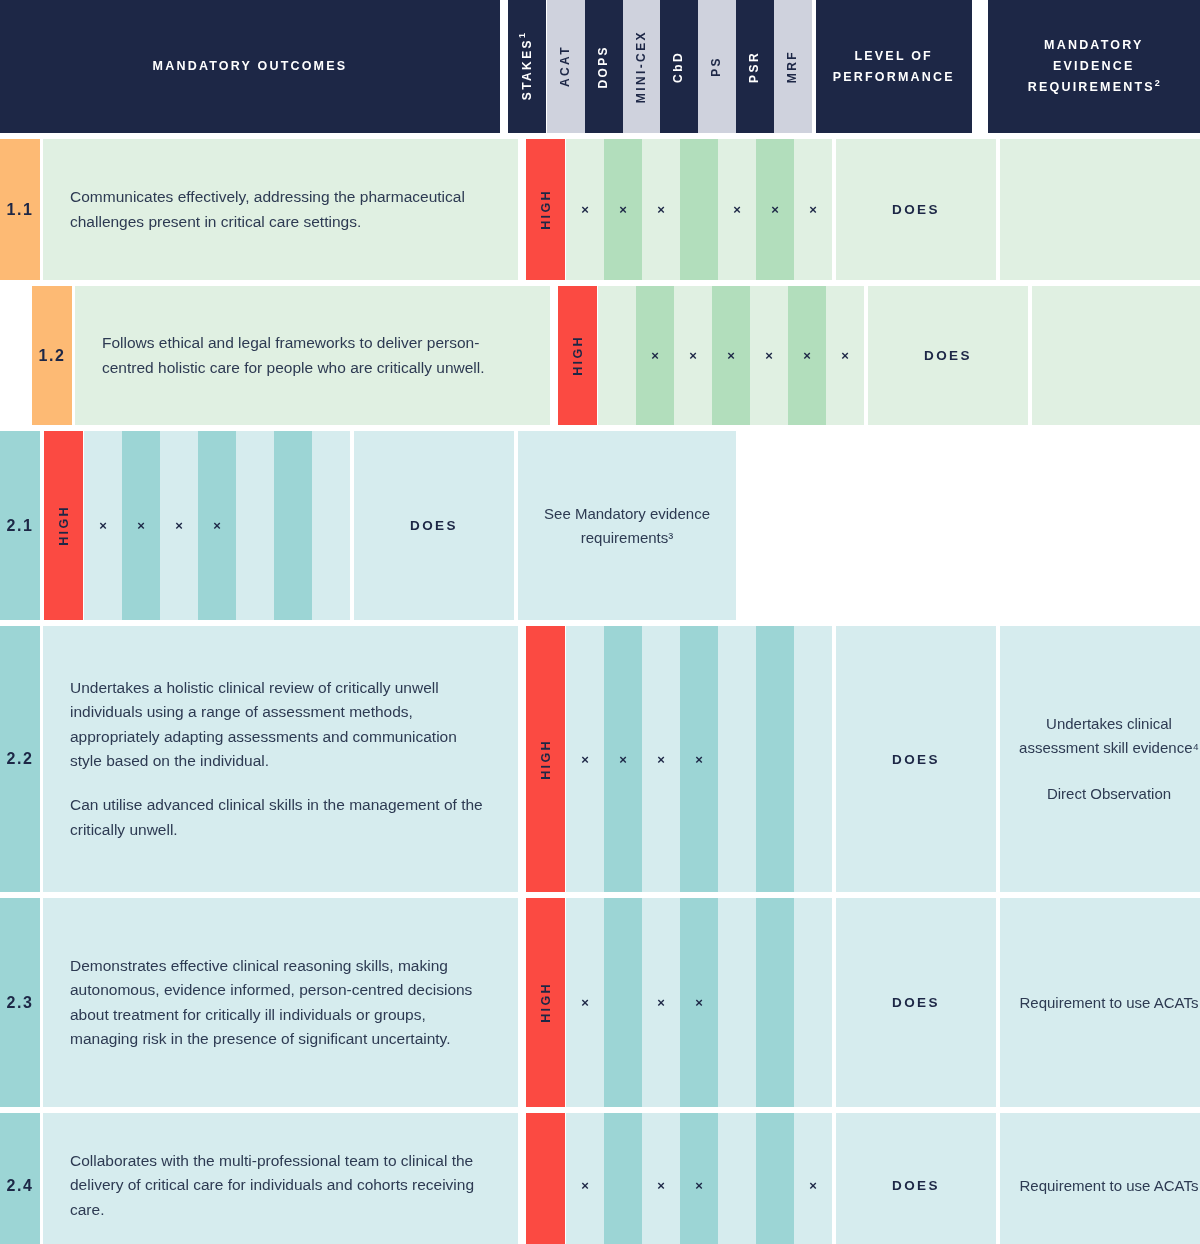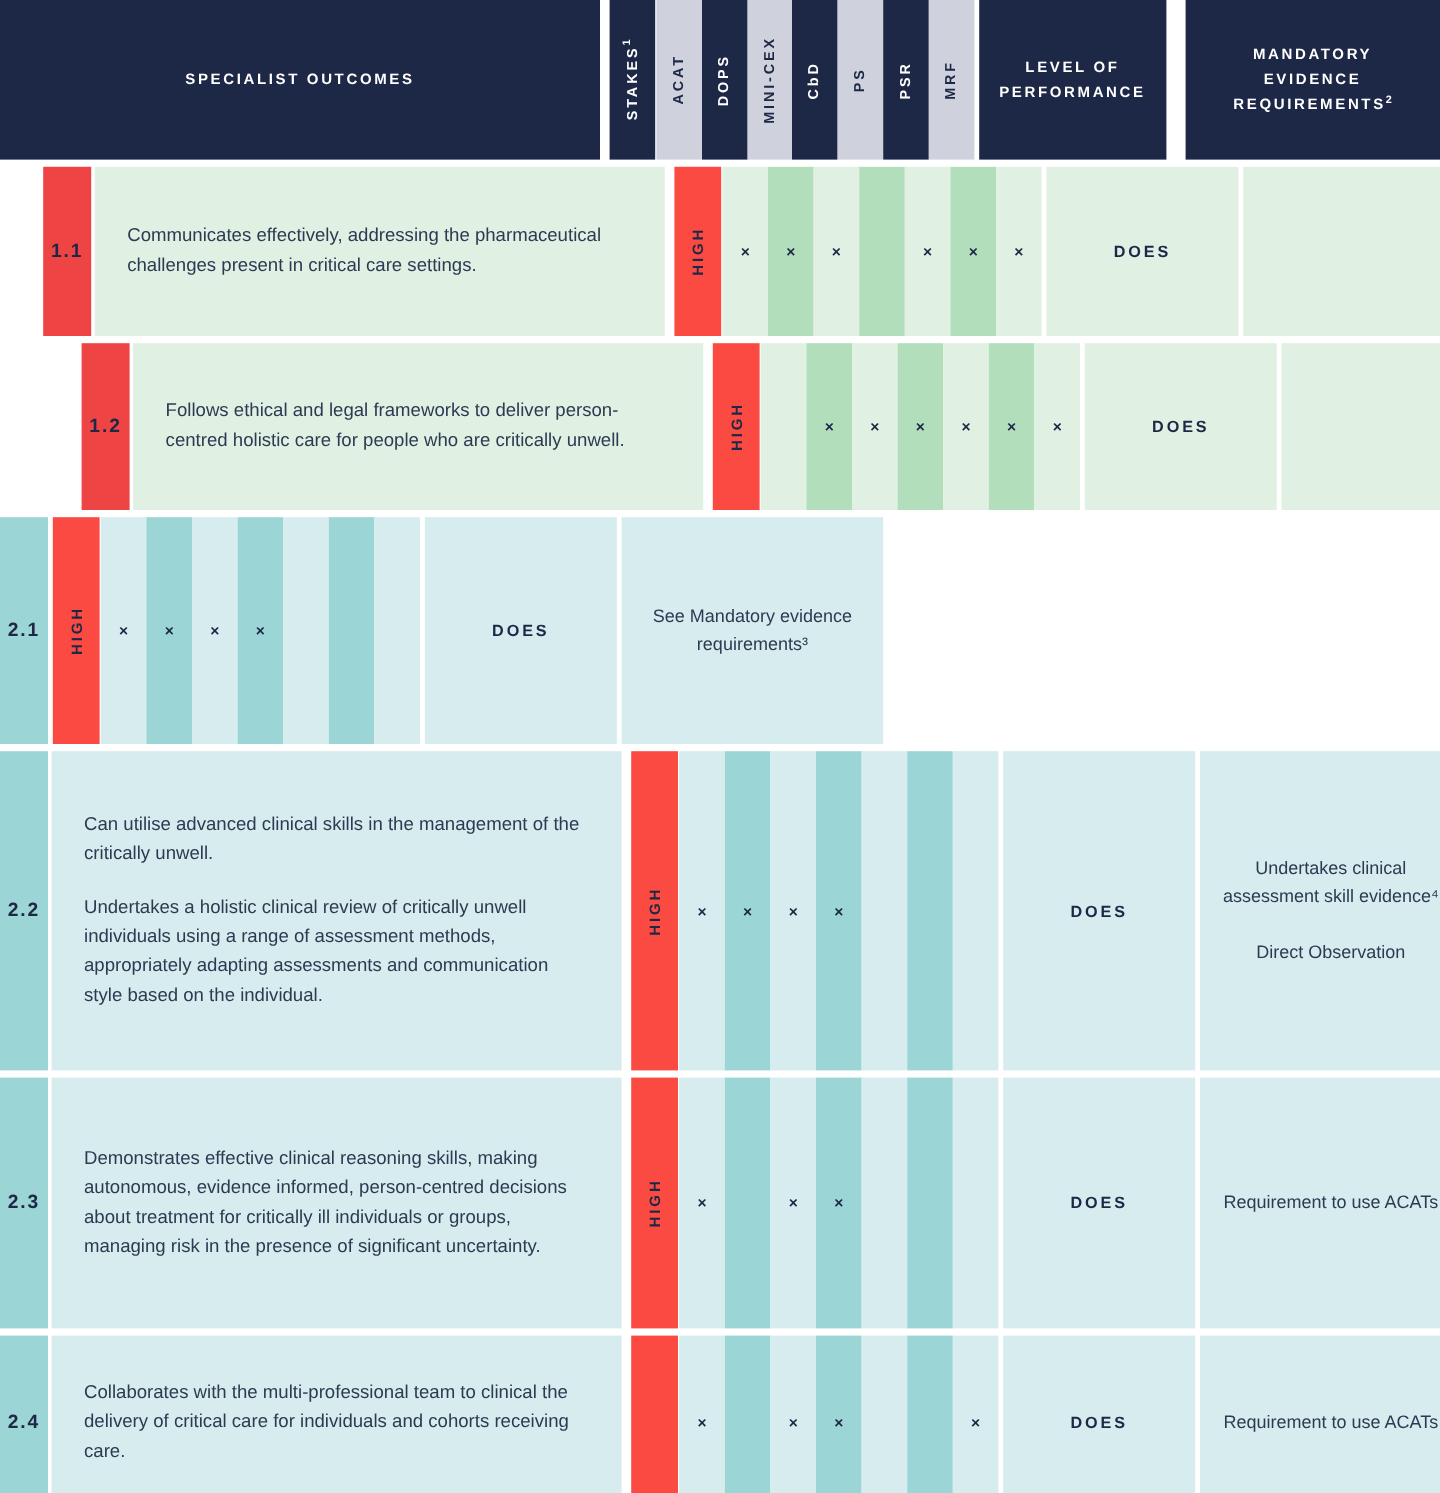--- a/index.html
+++ b/index.html
@@ -161,21 +161,21 @@
     padding: 14px 18px;
   }
   .mand-cell p {
     font-size: 15px;
     line-height: 1.6;
     color: #2d3a52;
   }
   .mand-cell p + p { margin-top: 22px; }
 
   
-  .theme-green .num-cell     { background: #ef4444; margin-left: 36px; }
+  .theme-green .num-cell     { background: #fdba74; }
   .theme-green .outcome-cell { background: #e0f0e2; }
   .theme-green .mark-cell.alt{ background: #b2debc; }
   .theme-green .mark-cell    { background: #e0f0e2; }
   .theme-green .level-cell   { background: #e0f0e2; }
   .theme-green .mand-cell    { background: #e0f0e2; }
 
   
   .theme-teal .num-cell      { background: #9cd5d5; }
   .theme-teal .outcome-cell  { background: #d6ecee; }
   .theme-teal .mark-cell.alt { background: #9cd5d5; }
@@ -191,21 +191,21 @@
   .h-r4 { min-height: 209px; }
   .h-r5 { min-height: 145px; }
 </style>
 </head>
 <body>
 
 <div class="sheet">
 
   <div class="hdr">
     <div class="hdr-cell hdr-outcomes">
-      <span>SPECIALIST OUTCOMES</span>
+      <span>MANDATORY OUTCOMES</span>
     </div>
 
     <div class="hdr-cell hdr-vert w-stakes">
       <span><em style="font-style:normal">STAKES</em><sup class="sup">1</sup></span>
     </div>
 
     <div class="hdr-cell hdr-vert light">
       <span>ACAT</span>
     </div>
     <div class="hdr-cell hdr-vert">
@@ -293,22 +293,22 @@
         <div class="mark-cell alt"></div>
         <div class="mark-cell"></div>
         <div class="level-cell">DOES</div>
         <div class="mand-cell">
           <p>See Mandatory evidence requirements³</p>
         </div>
       </div>
       <div class="row theme-teal h-r3">
         <div class="num-cell">2.2</div>
         <div class="outcome-cell">
+          <p>Undertakes a holistic clinical review of critically unwell individuals using a range of assessment methods, appropriately adapting assessments and communication style based on the individual.</p>
           <p>Can utilise advanced clinical skills in the management of the critically unwell.</p>
-          <p>Undertakes a holistic clinical review of critically unwell individuals using a range of assessment methods, appropriately adapting assessments and communication style based on the individual.</p>
         </div>
         <div class="stakes-cell">
           <span>HIGH</span>
         </div>
         <div class="mark-cell">×</div>
         <div class="mark-cell alt">×</div>
         <div class="mark-cell">×</div>
         <div class="mark-cell alt">×</div>
         <div class="mark-cell"></div>
         <div class="mark-cell alt"></div>

